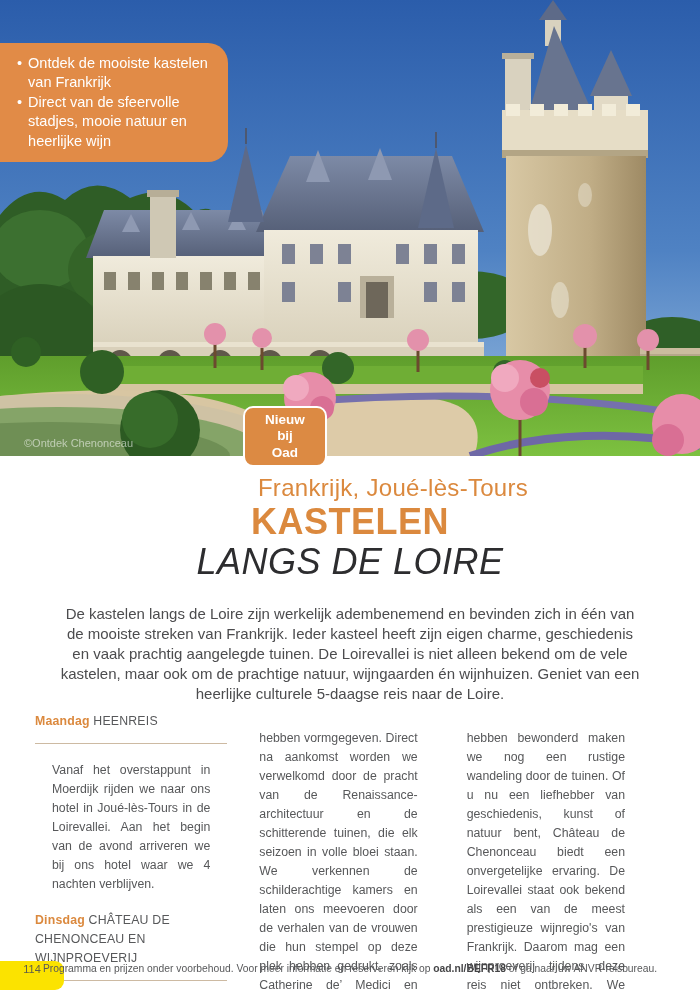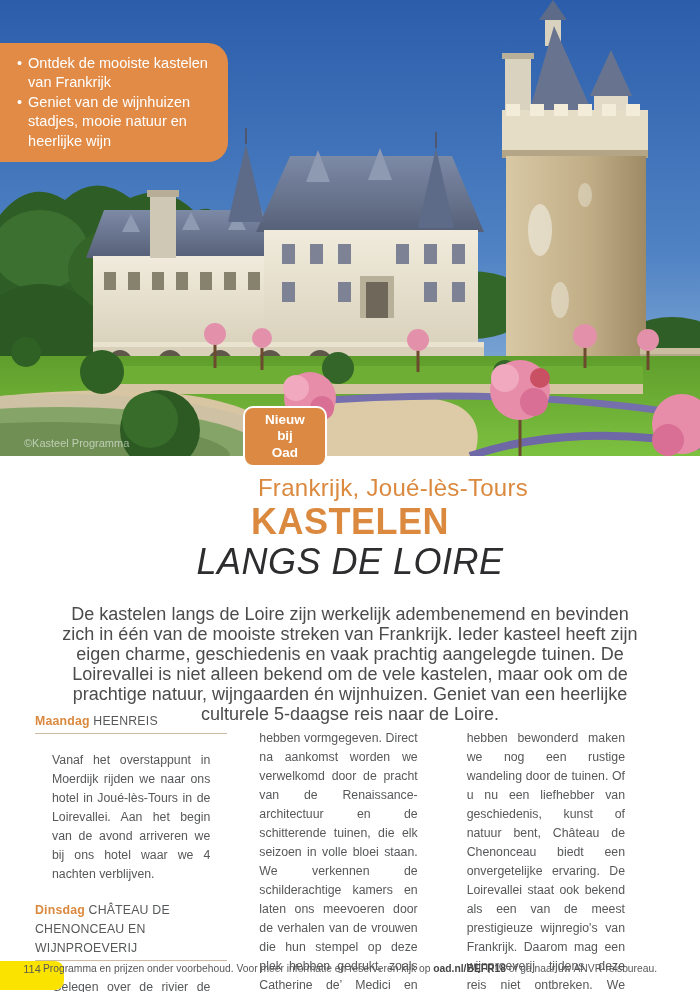--- a/index.html
+++ b/index.html
@@ -33,31 +33,31 @@
     color:#DB893E;font-size:24px;letter-spacing:.3px;margin-left:43px;
   }
   .title-block{
     position:absolute;top:502px;left:0;width:100%;text-align:center;
     font-size:36px;line-height:40px;letter-spacing:.5px;
   }
   .title-accent{color:#DB893E;font-weight:800;display:block;}
   .title-rest{color:#2d2d2f;font-weight:400;display:block;font-style:italic;}
   .intro{
     position:absolute;top:604px;left:60px;width:580px;text-align:center;
-    font-size:18px;line-height:20px;color:#4c4c4e;
+    font-size:15px;line-height:20px;color:#4c4c4e;
   }
   
   .columns{
     position:absolute;top:712px;left:35px;width:607px;
     display:grid;grid-template-columns:1fr 1fr 1fr;column-gap:15px;
     font-size:12.3px;line-height:19px;color:#57585a;
   }
   .col p{margin:17px;text-align:justify;}
   .day-head{
-    border-bottom:1px solid #cdbaa2;padding-bottom:2px;margin-bottom:6px;
+    border-bottom:1px solid #cdbaa2;padding-bottom:12px;margin-bottom:6px;
     letter-spacing:.2px;line-height:19px;
   }
   .day-name{color:#DB893E;font-weight:700;}
   .day-title{color:#57585a;}
   .block2{margin-top:14px;}
   .quote{
     margin-top:30px;color:#DB893E;font-size:15px;line-height:20px;
     text-align:center;padding:0 12px;
   }
   
@@ -256,30 +256,30 @@
       </g>
     </svg>
 
     <div class="usp-box">
       <div class="usp-item">
         <span class="usp-bullet">•</span>
         <span>Ontdek de mooiste kastelen van Frankrijk</span>
       </div>
       <div class="usp-item">
         <span class="usp-bullet">•</span>
-        <span>Geniet van de wijnhuizen stadjes, mooie natuur en heerlijke wijn</span>
+        <span>Direct van de sfeervolle stadjes, mooie natuur en heerlijke wijn</span>
       </div>
     </div>
 
     <div class="badge badge-1">
       <div>Nieuw</div>
       <div>bij Oad</div>
     </div>
 
-    <div class="photo-caption">©Kasteel Programma</div>
+    <div class="photo-caption">©Ontdek Chenonceau</div>
   </div>
 
   <div class="location">Frankrijk, Joué-lès-Tours</div>
 
   <div class="title-block">
     <span class="title-accent">KASTELEN</span>
     <span class="title-rest">LANGS DE LOIRE</span>
   </div>
 
   <div class="intro">De kastelen langs de Loire zijn werkelijk adembenemend en bevinden zich in één van de mooiste streken van Frankrijk. Ieder kasteel heeft zijn eigen charme, geschiedenis en vaak prachtig aangelegde tuinen. De Loirevallei is niet alleen bekend om de vele kastelen, maar ook om de prachtige natuur, wijngaarden én wijnhuizen. Geniet van een heerlijke culturele 5-daagse reis naar de Loire.</div>

